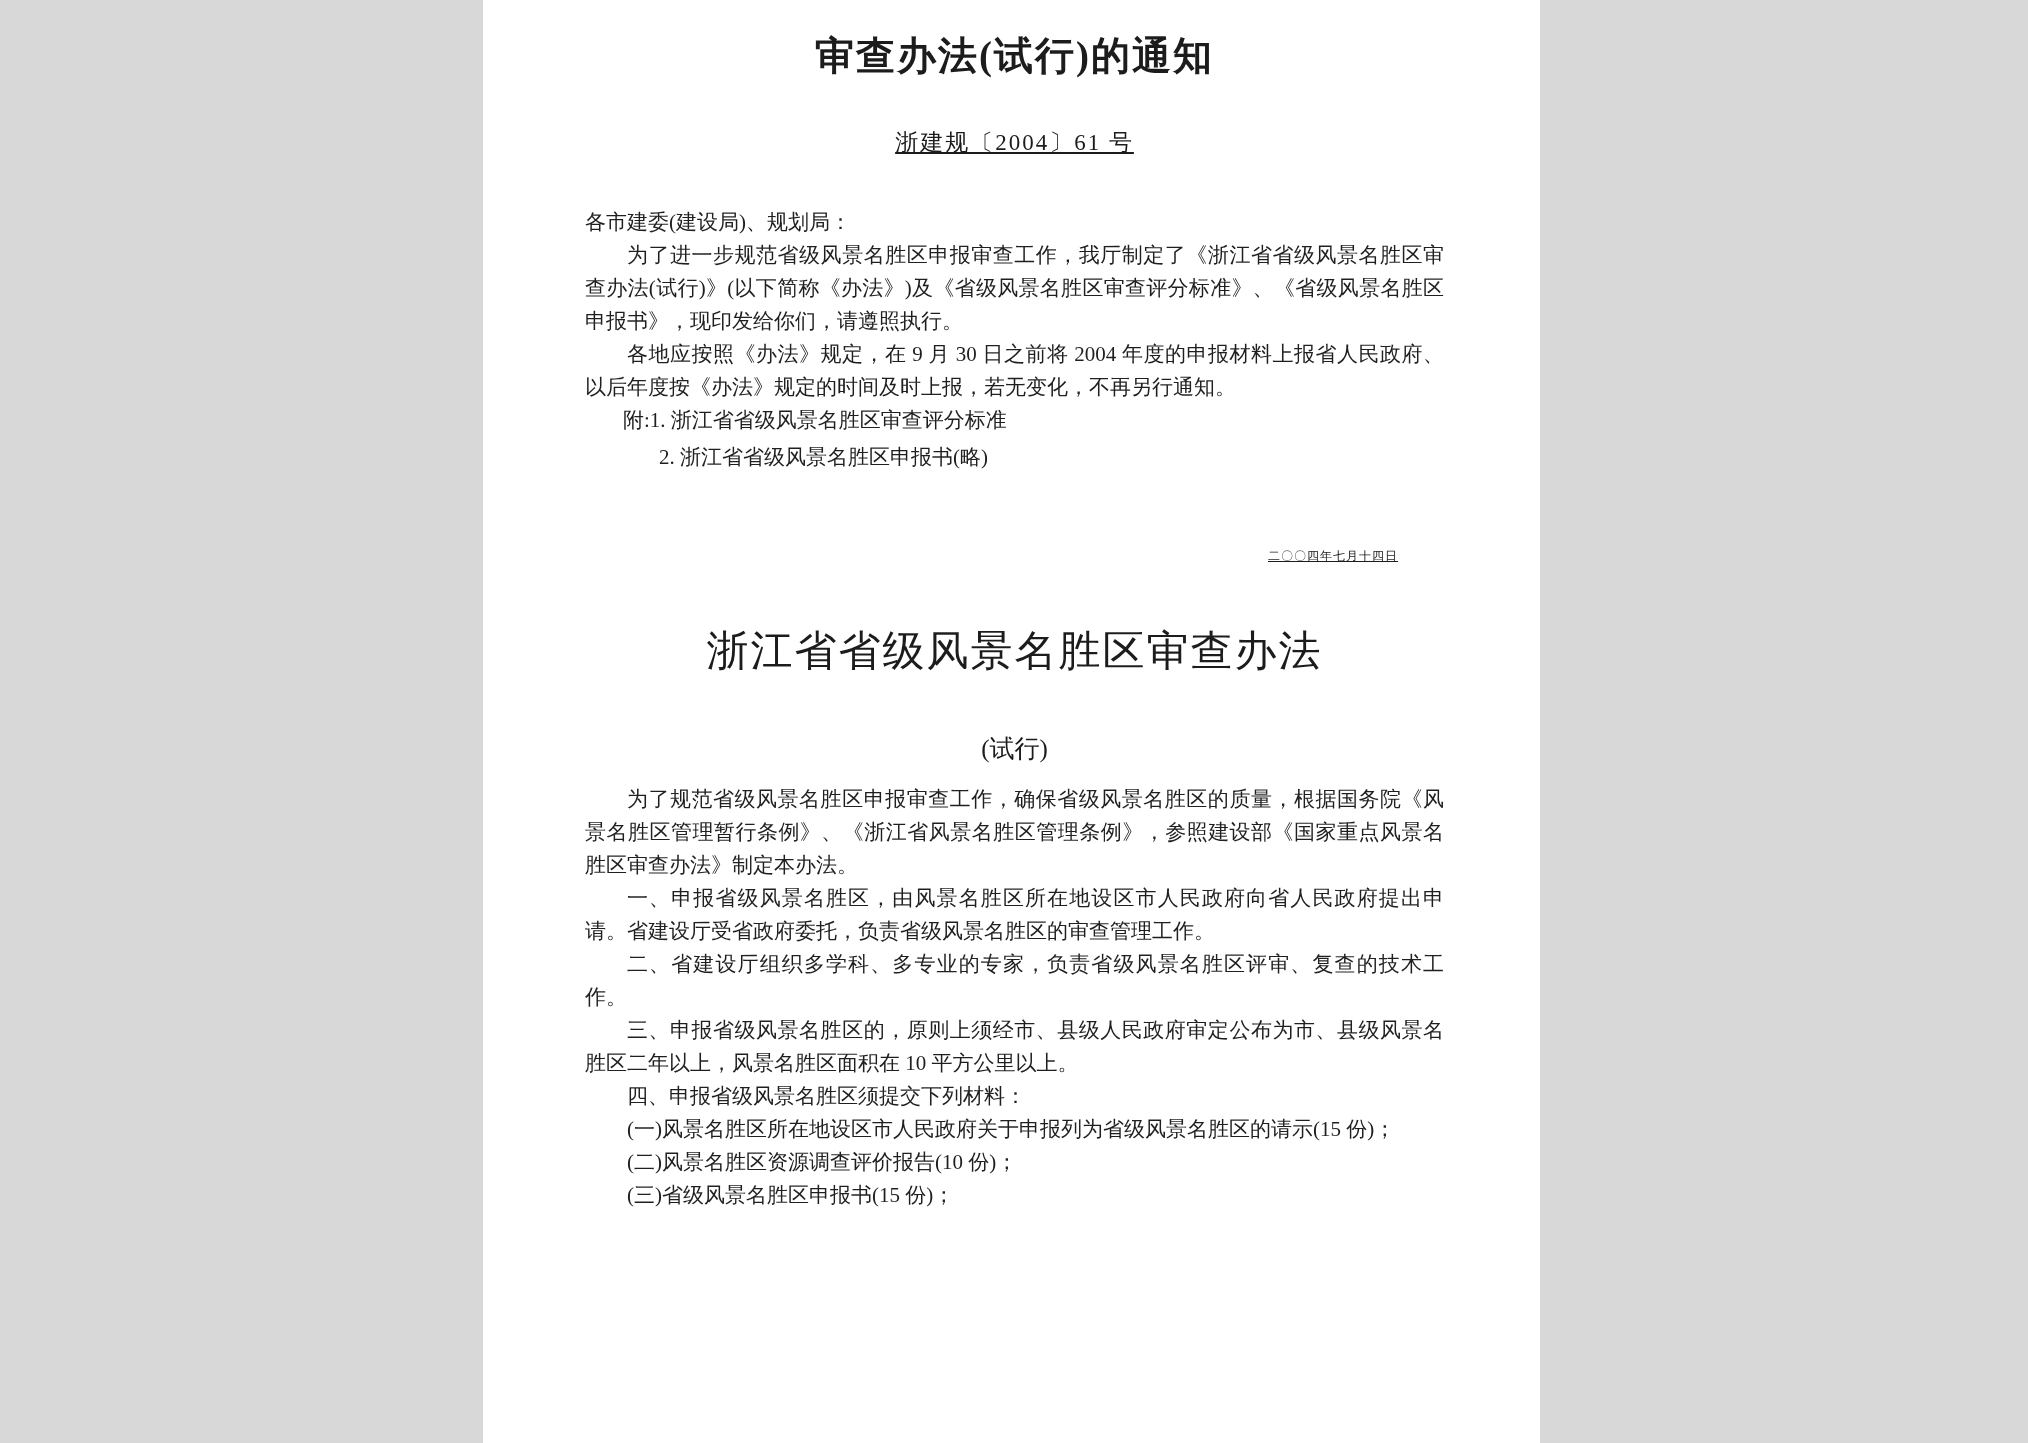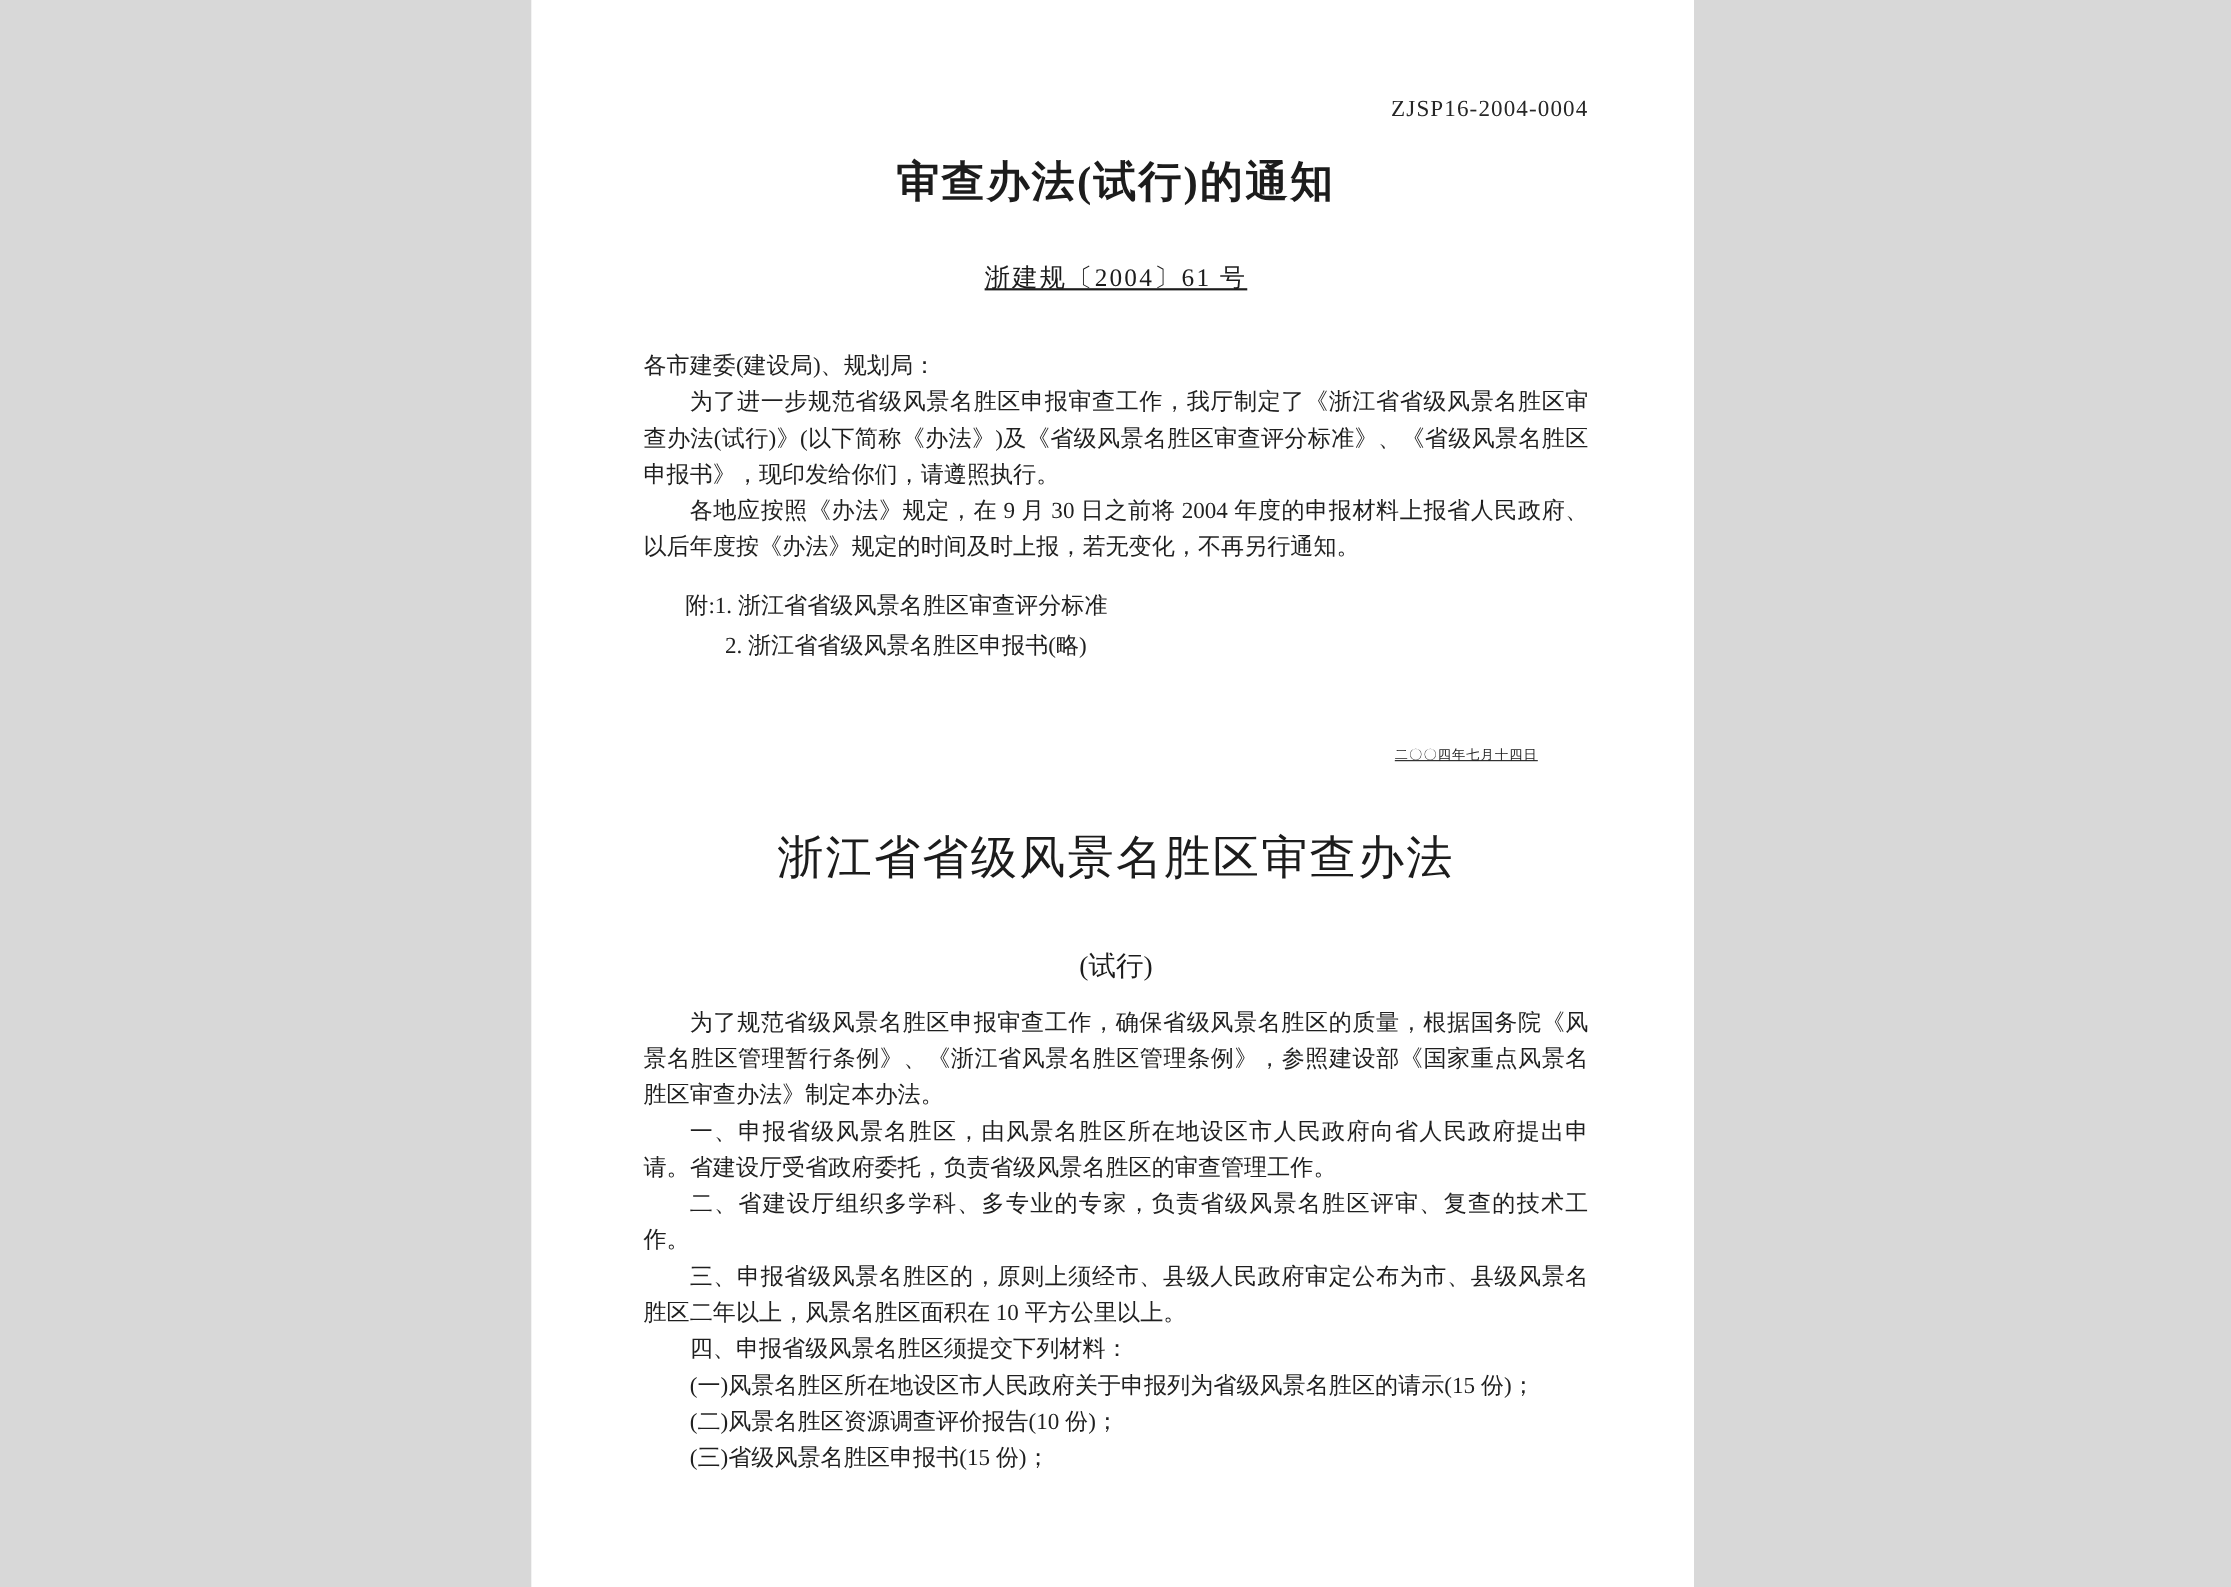--- a/index.html
+++ b/index.html
@@ -48,21 +48,21 @@
   .body-text {
     font-size: 21px;
     line-height: 33px;
     text-align: justify;
     color: #1f1f1f;
   }
   .salutation {
     margin-top: 48px;
   }
   .para { text-indent: 2em; }
-  .attach-line1 { margin-top: 20px; padding-left: 38px; }
+  .attach-line1 { padding-left: 38px; }
   .attach-line2 { margin-top: 4px; padding-left: 74px; }
   .issue-date {
     margin-top: 66px;
     text-align: right;
     padding-right: 46px;
     font-size: 12px;
     line-height: 33px;
     letter-spacing: 1px;
     text-decoration: underline;
   }
@@ -81,21 +81,20 @@
     line-height: 32px;
   }
   .measure-body { margin-top: 18px; }
 </style>
 </head>
 <body>
 
 <div class="page">
   <div class="content">
 
-    <div class="doc-code">ZJSP16-2004-0004</div>
 
     <div class="title-big second">审查办法(试行)的通知</div>
 
     <div class="doc-number">浙建规〔2004〕61 号</div>
 
     <div class="body-text salutation">各市建委(建设局)、规划局：</div>
 
     <div class="body-text para">为了进一步规范省级风景名胜区申报审查工作，我厅制定了《浙江省省级风景名胜区审查办法(试行)》(以下简称《办法》)及《省级风景名胜区审查评分标准》、《省级风景名胜区申报书》，现印发给你们，请遵照执行。</div>
     <div class="body-text para">各地应按照《办法》规定，在 9 月 30 日之前将 2004 年度的申报材料上报省人民政府、以后年度按《办法》规定的时间及时上报，若无变化，不再另行通知。</div>
 

